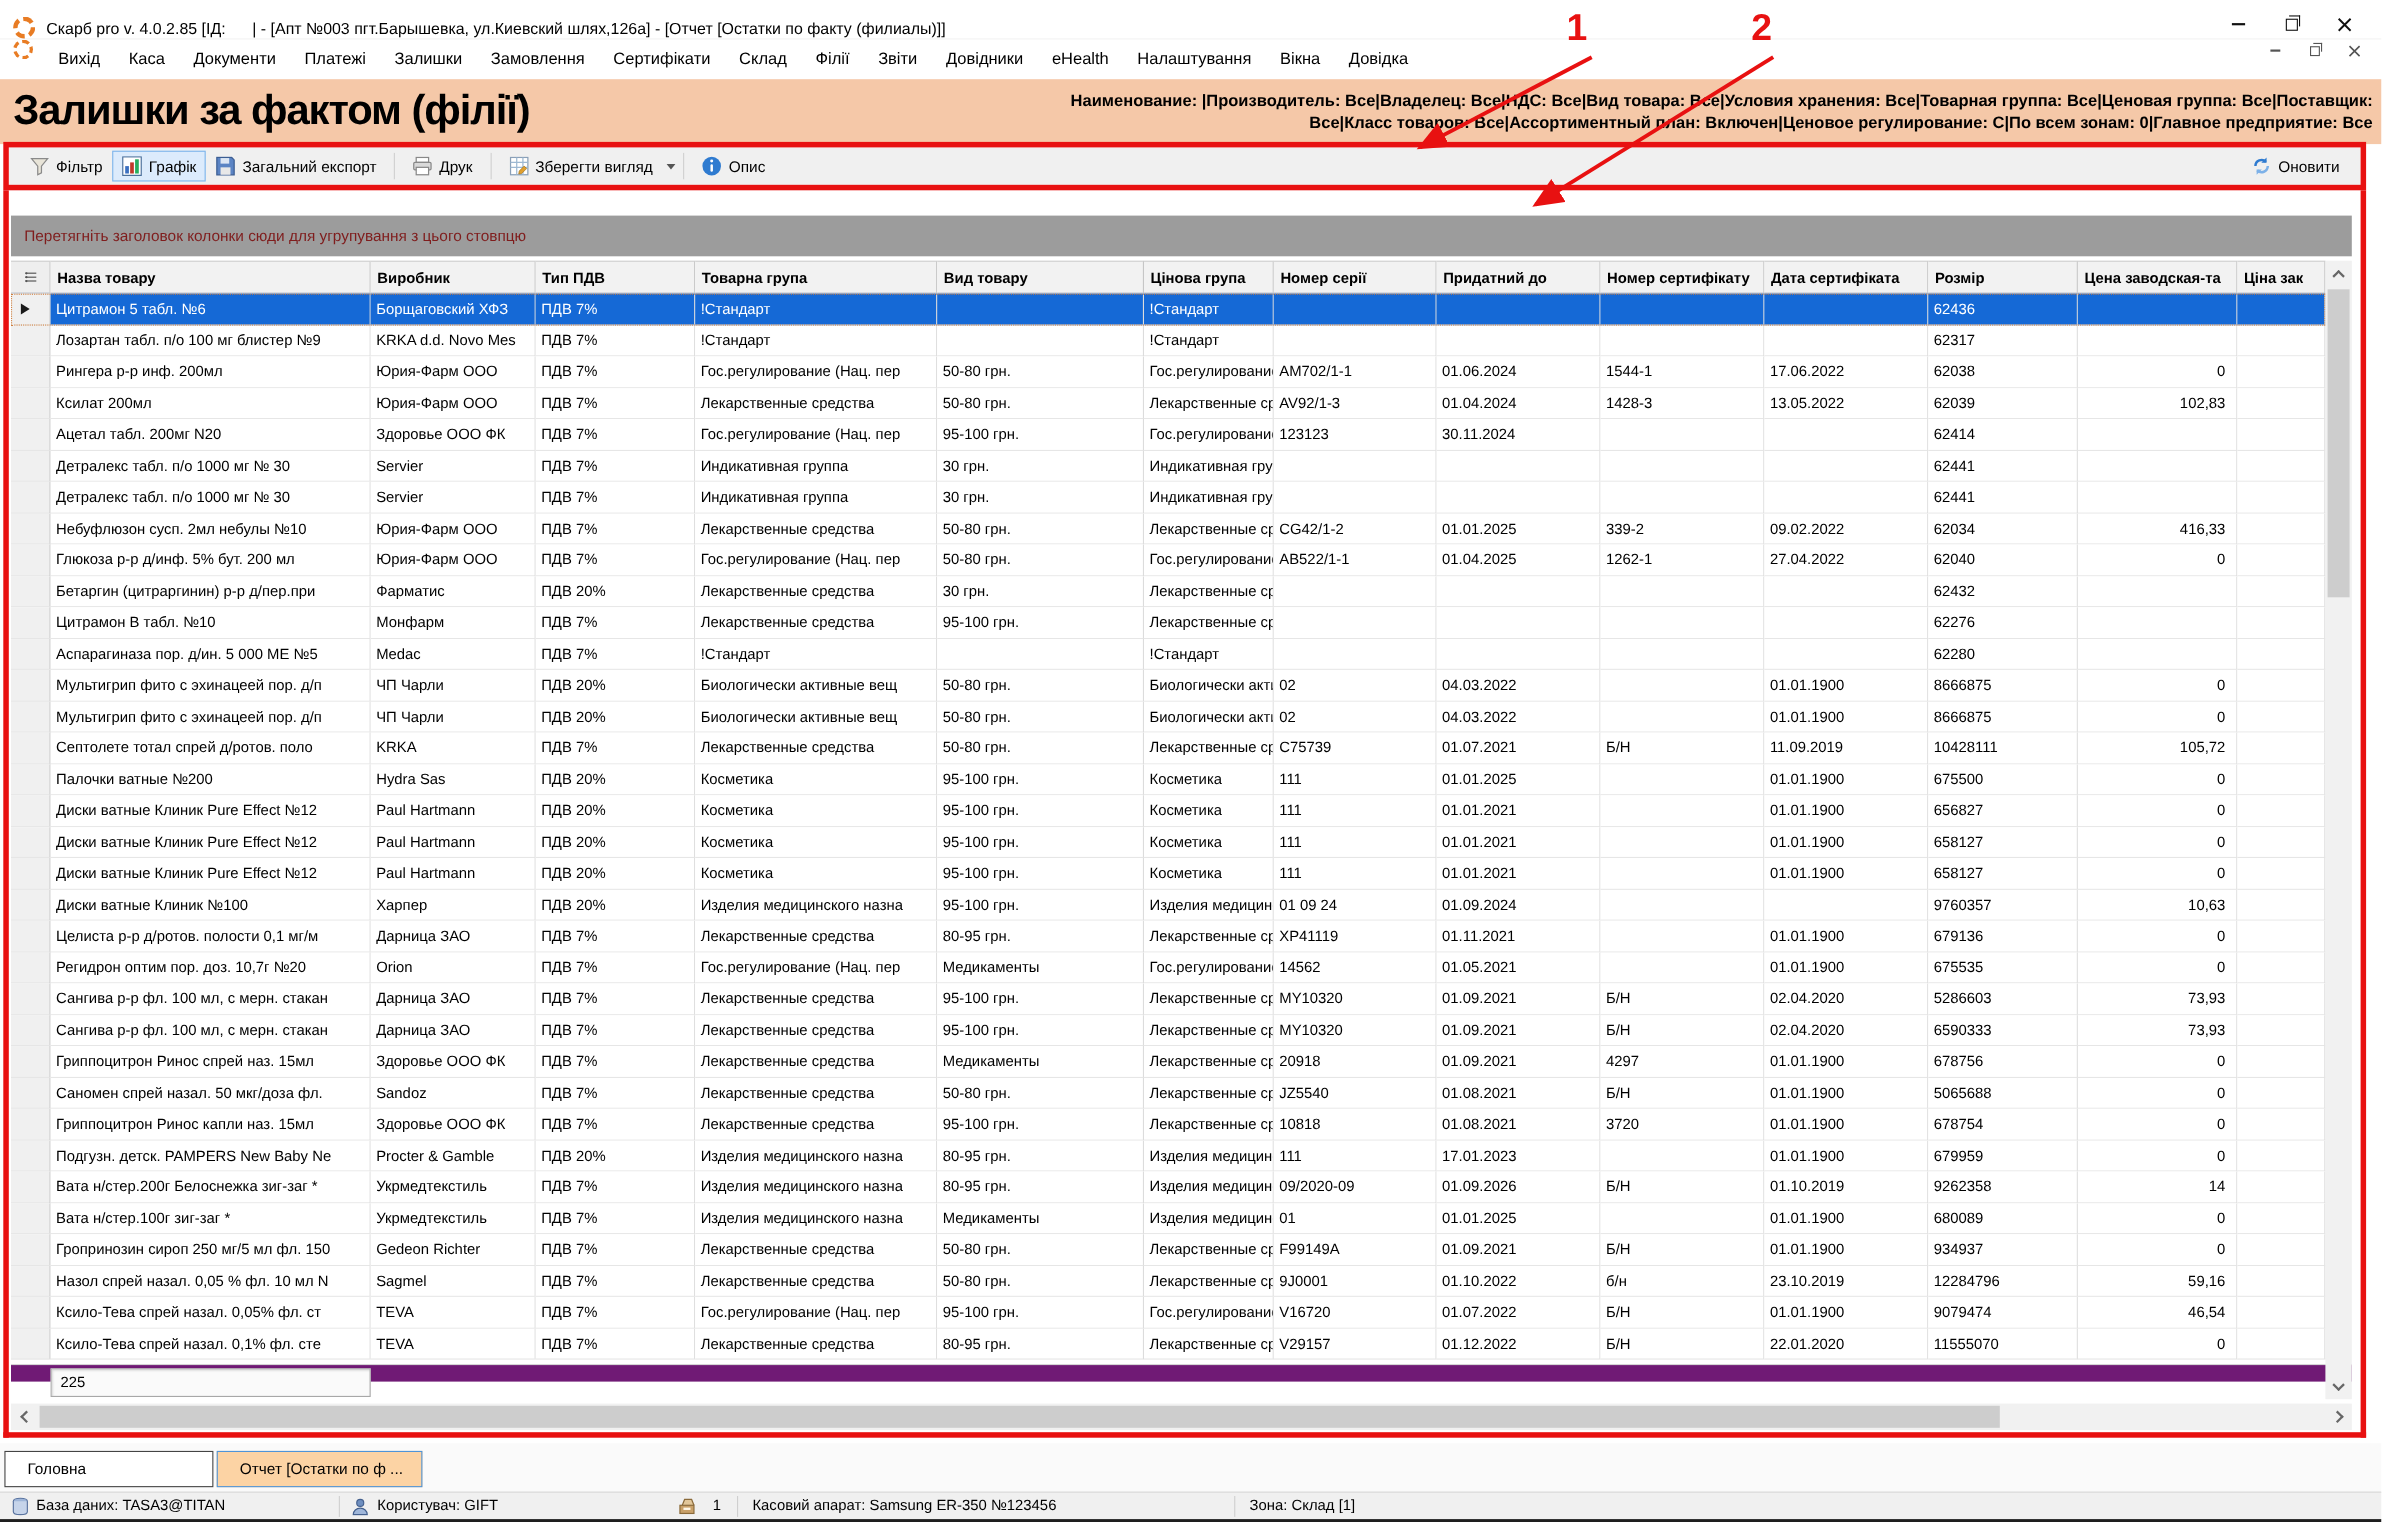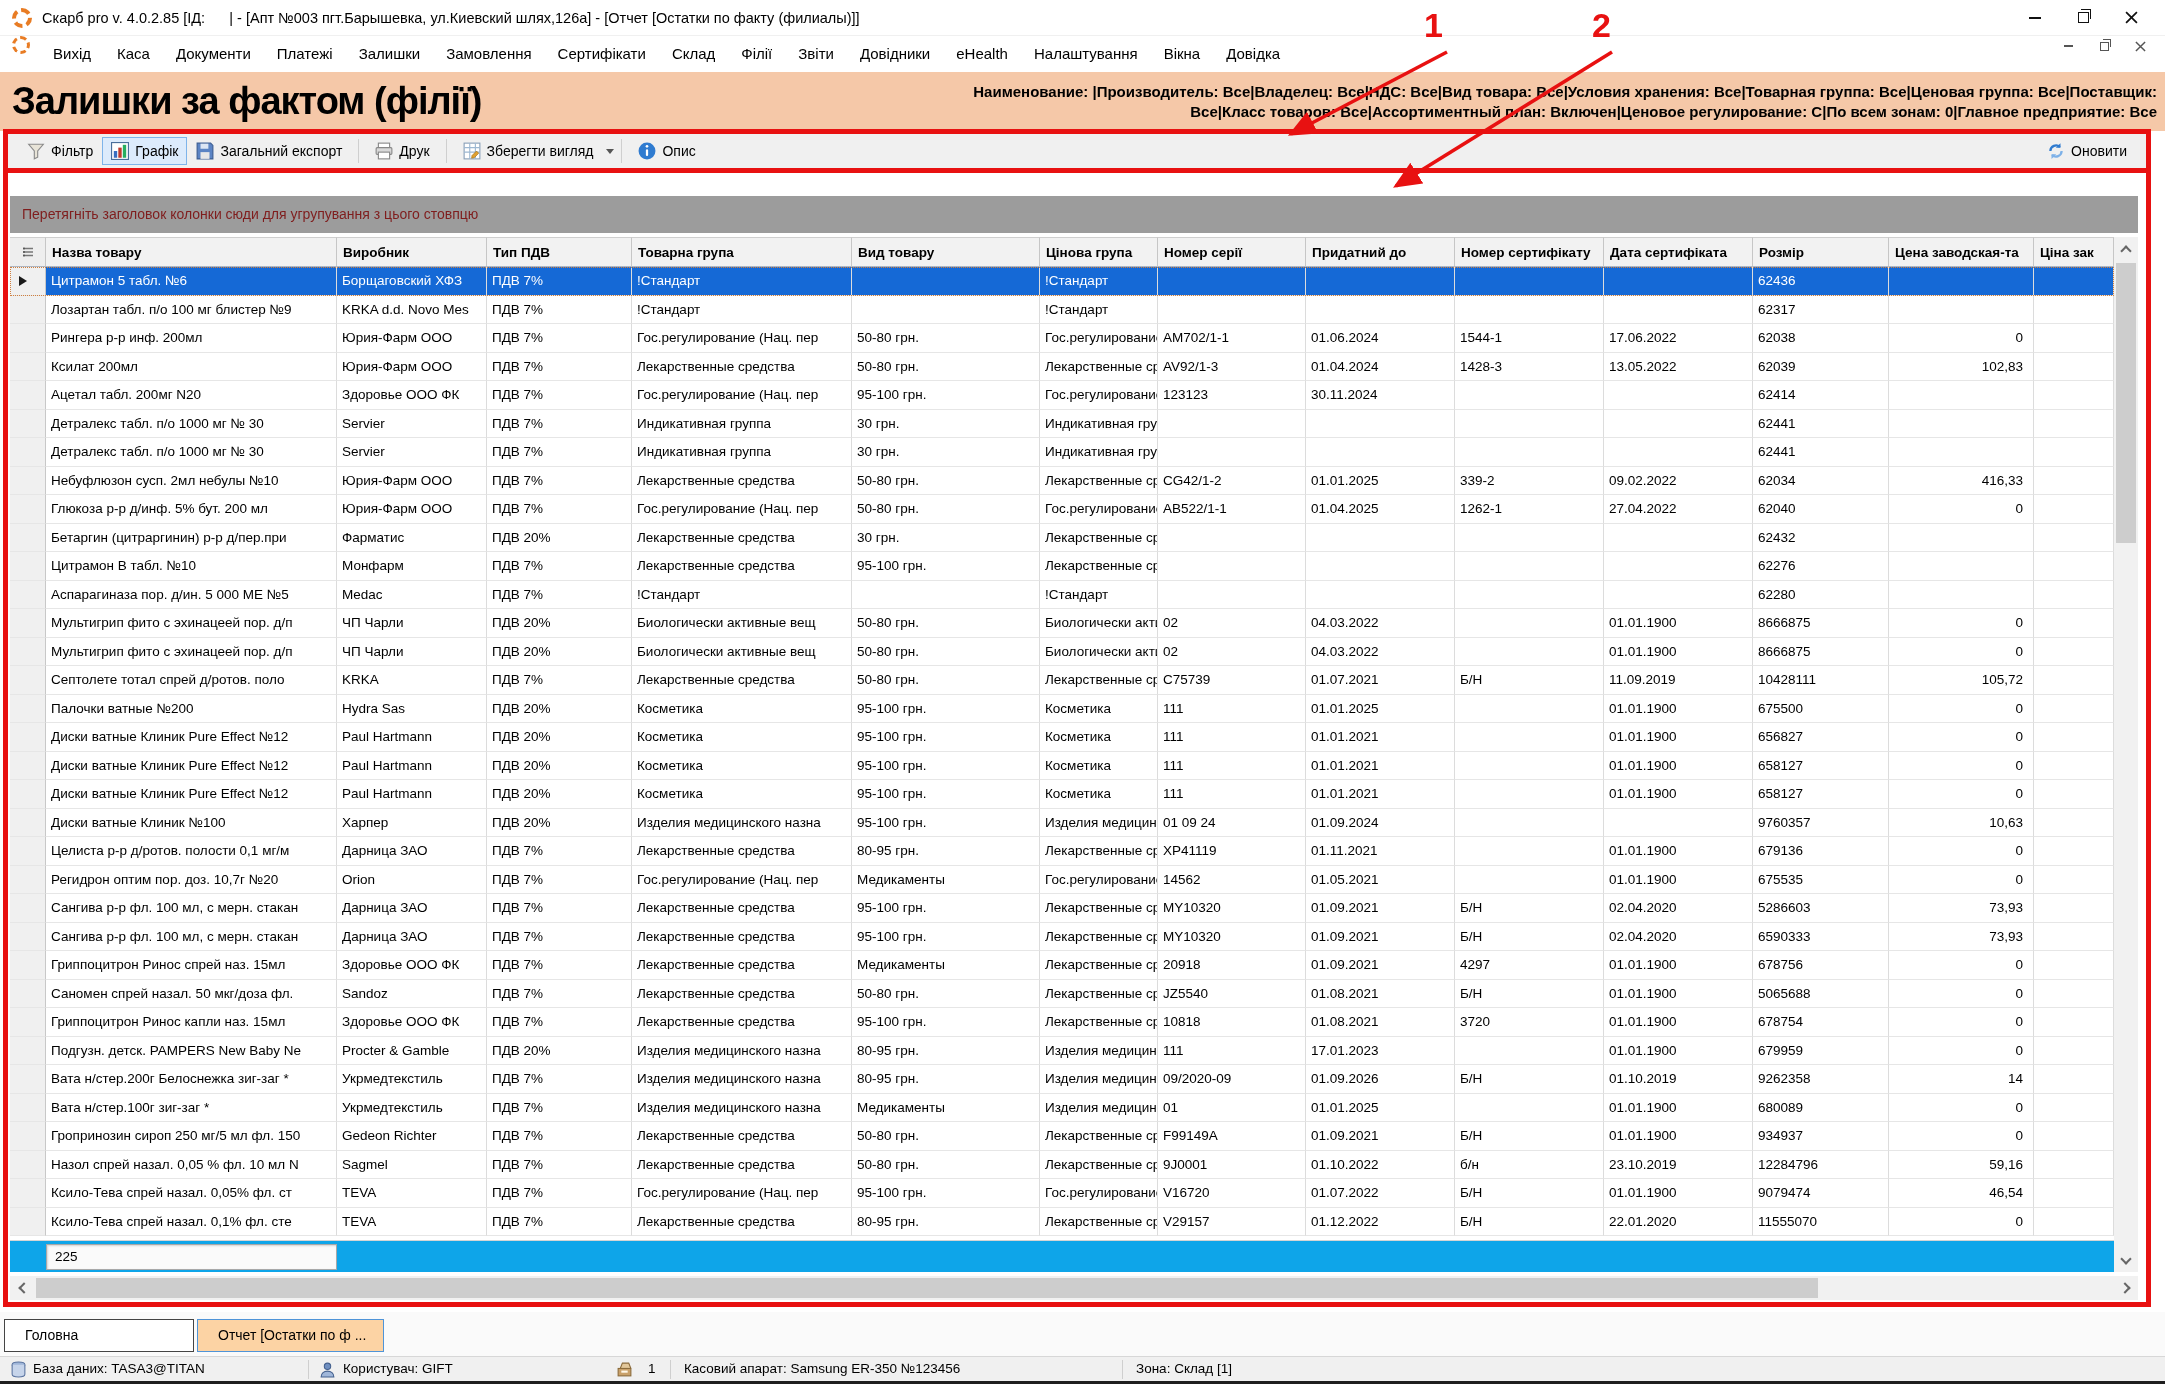--- a/index.html
+++ b/index.html
@@ -1,20 +1,20 @@
 <!DOCTYPE html>
 <html><head>
 <meta charset="utf-8">
 <style>
   * { margin:0; padding:0; box-sizing:border-box; }
   html,body { width:2165px; height:1384px; overflow:hidden; }
   body { position:relative; background:#fff; font-family:"Liberation Sans","DejaVu Sans",sans-serif; color:#000; }
 
   
-  .titlebar { position:absolute; left:0; top:0; width:2165px; height:36px; background:#fff; display:flex; align-items:center; border-bottom:1px solid #f0f0f0; }
+  .titlebar { position:absolute; left:0; top:0; width:2165px; height:36px; background:#fff; display:flex; align-items:flex-end; border-bottom:1px solid #f0f0f0; }
   .logo { width:20px; height:20px; border:4px dashed #e87c24; border-radius:50%; margin:0 10px 0 12px; flex:none; }
   .logo.small { width:18px; height:18px; border-width:3.5px; }
   .title-text { font-size:14.5px; white-space:nowrap; }
   .win-controls { margin-left:auto; display:flex; align-items:center; gap:8px; padding-right:14px; }
   .wc { width:40px; height:26px; display:flex; align-items:center; justify-content:center; cursor:default; }
   .glyph-min { width:12px; height:2px; background:#111; display:block; }
   .glyph-restore { width:11px; height:11px; border:1.5px solid #111; display:block; position:relative; background:#fff; }
   .glyph-restore::before { content:""; position:absolute; left:2px; top:-4px; width:9px; height:9px; border:1.5px solid #111; border-left:none; border-bottom:none; }
   .mdi-controls { margin-left:auto; display:flex; align-items:center; gap:10px; padding-right:12px; }
   .mdc { width:26px; height:20px; display:flex; align-items:center; justify-content:center; }
@@ -58,21 +58,21 @@
   .grid-body { position:absolute; left:10px; top:267px; width:2104px; }
   .grid-row { height:28.5px; }
   .cell { height:100%; line-height:28px; border-right:1px solid #dcdcdc; border-bottom:1px solid #e6e6e6; padding:0 5px; font-size:13.5px; overflow:hidden; white-space:nowrap; background:#fff; }
   .cell.num { text-align:right; padding-right:10px; }
   .cell.indicator { background:#f0f0f0; border-right:1px solid #c8c8c8; padding:0; }
   .grid-row.selected .cell:not(.indicator) { background:#1569d6; color:#fff; }
   .grid-row.selected { outline:1px dotted #d08040; outline-offset:-1px; }
   .cur-arrow { display:inline-block; width:0; height:0; border-left:8px solid #1a1a1a; border-top:5px solid transparent; border-bottom:5px solid transparent; margin:9px 0 0 9px; }
 
   
-  .grid-footer { position:absolute; left:10px; top:1240px; width:2128px; height:32px; background:#0ea5e9; border-top:1px solid #d5d5d5; }
+  .grid-footer { position:absolute; left:10px; top:1240px; width:2128px; height:16px; background:#701a75; border-top:1px solid #d5d5d5; }
   .count-cell { position:absolute; left:36px; top:3px; width:291px; height:26px; background:#fafafa; border:1px solid #a8a8a8; box-shadow:inset 1px 1px 2px rgba(0,0,0,.15); line-height:24px; padding-left:8px; font-size:13.5px; }
   .hscroll { position:absolute; left:10px; top:1276px; width:2128px; height:24px; background:#f1f1f1; }
   .hs-arrow { position:absolute; top:0; width:24px; height:24px; display:flex; align-items:center; justify-content:center; }
   .hs-left { left:0; } .hs-right { right:0; }
   .hs-thumb { position:absolute; left:26px; top:2px; width:1782px; height:20px; background:#cdcdcd; }
   .vscroll { position:absolute; left:2114px; top:237px; width:24px; height:1035px; background:#f1f1f1; }
   .vs-arrow { position:absolute; left:0; width:24px; height:24px; display:flex; align-items:center; justify-content:center; }
   .vs-up { top:0; } .vs-down { bottom:0; }
   .vs-thumb { position:absolute; left:2px; top:26px; width:20px; height:280px; background:#cdcdcd; }
   .chev { width:8px; height:8px; border-right:2px solid #666; border-bottom:2px solid #666; display:block; }

